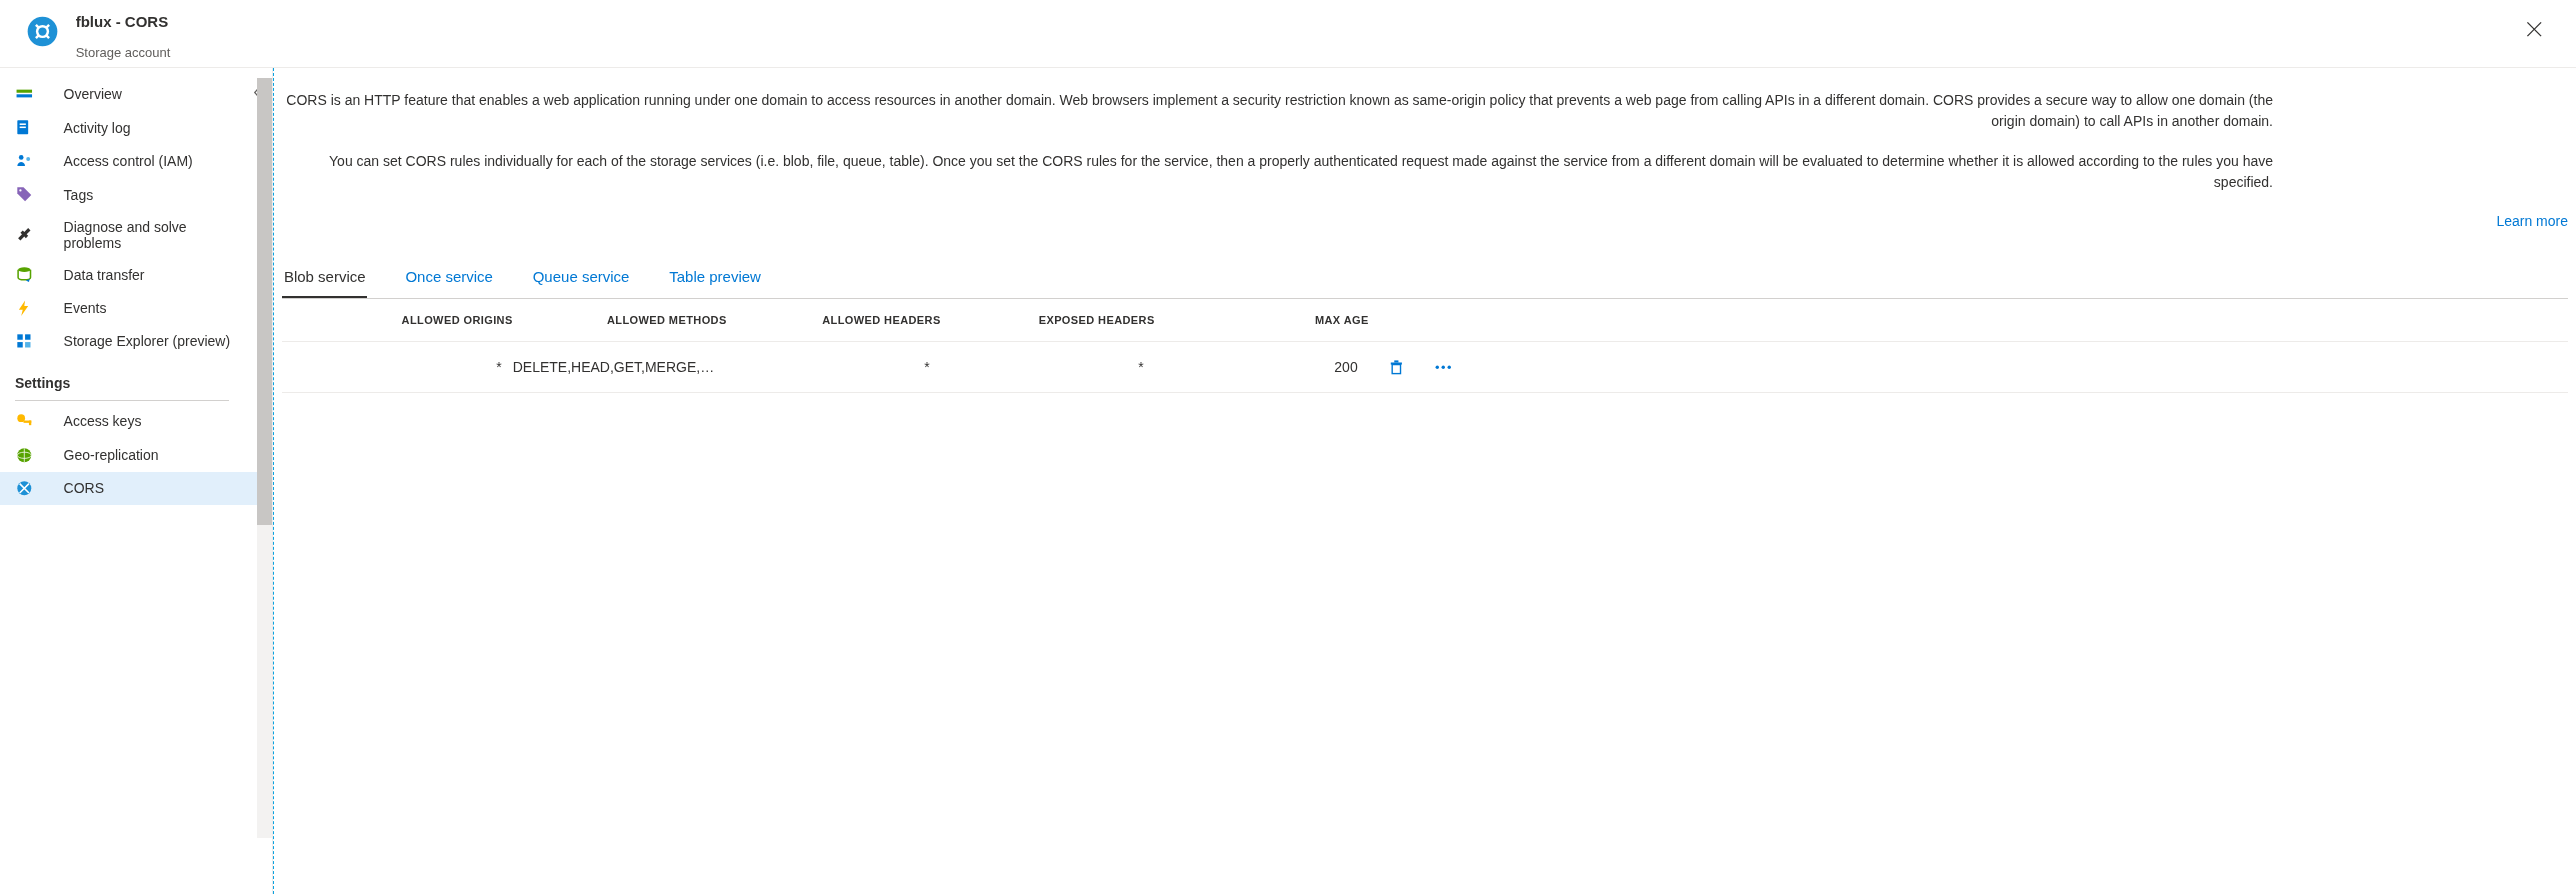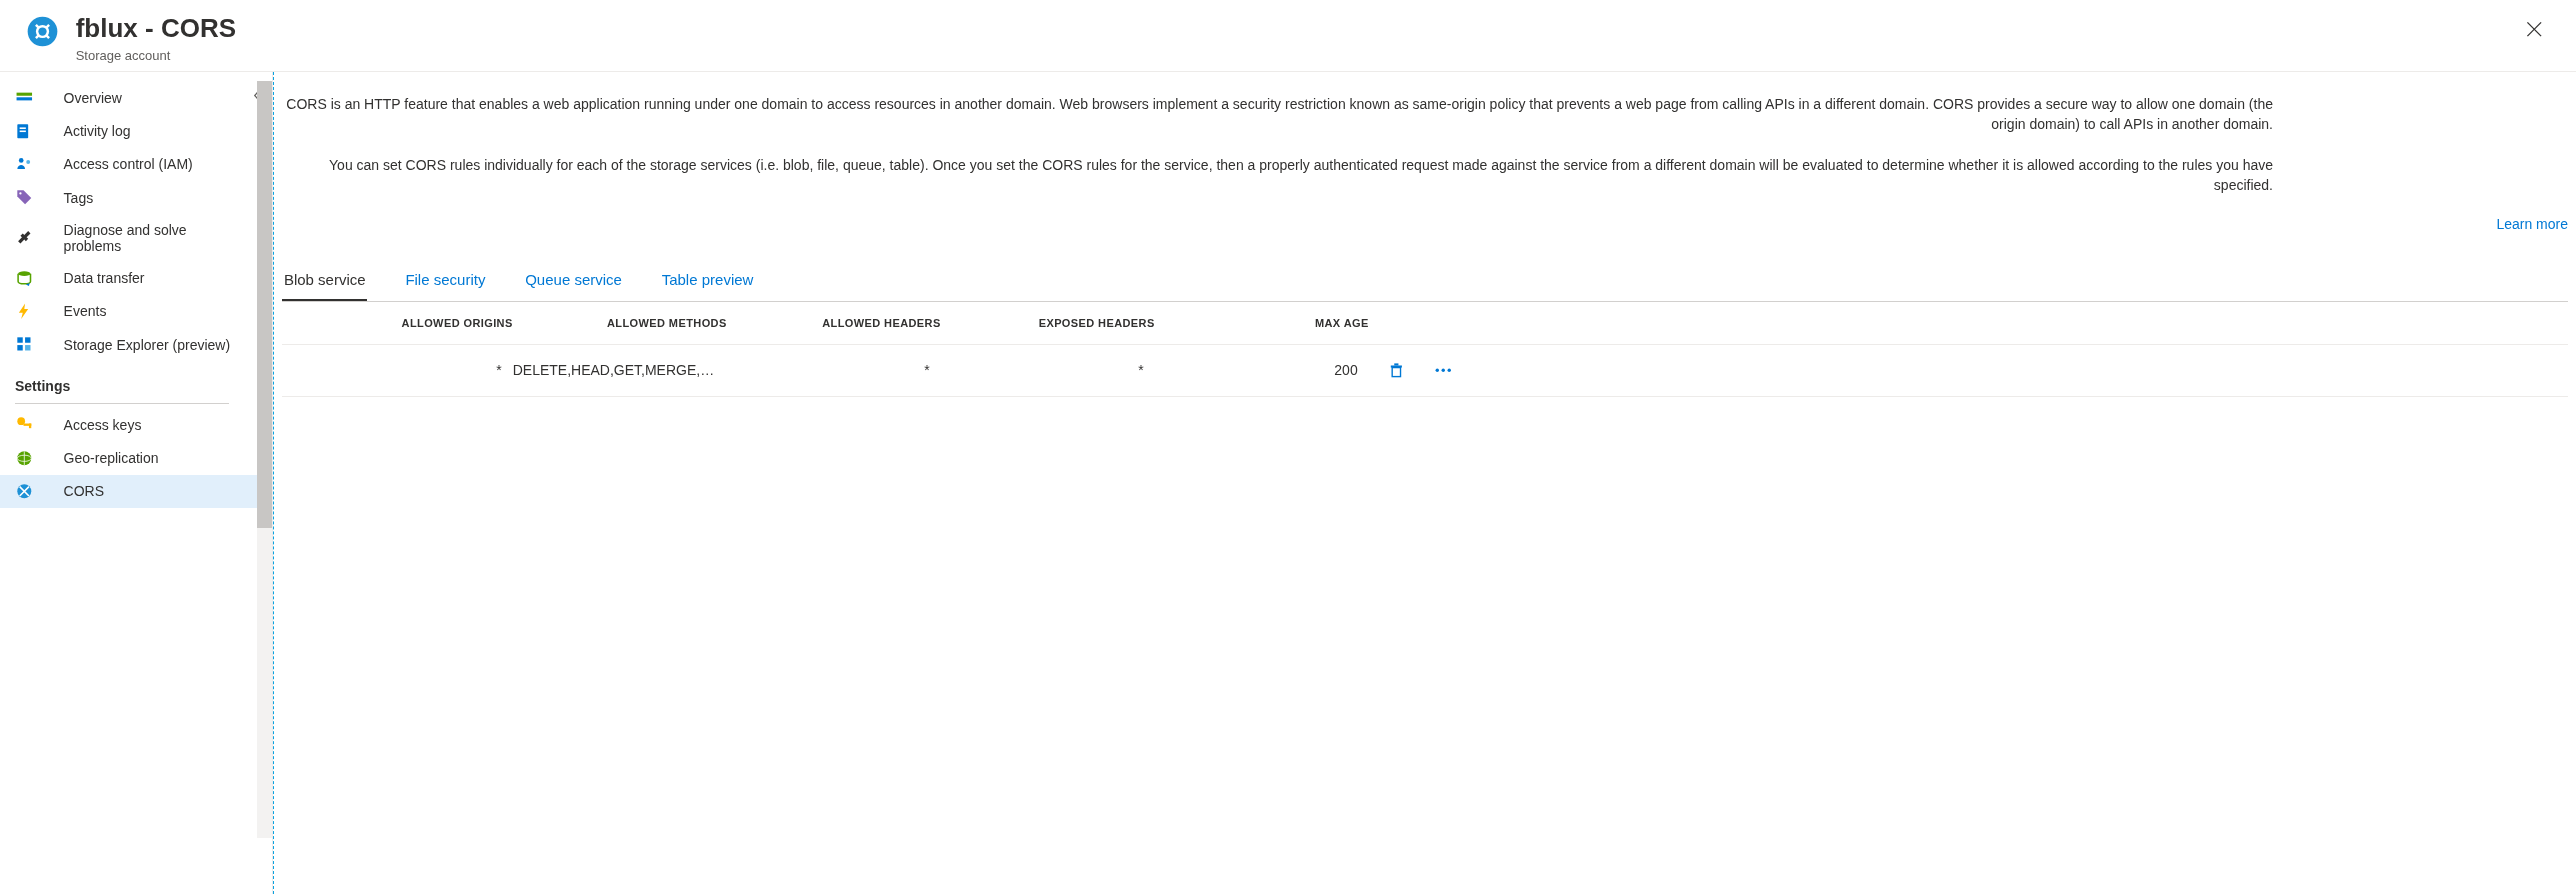--- a/index.html
+++ b/index.html
@@ -5,22 +5,22 @@
   * { box-sizing: border-box; margin: 0; padding: 0; font-family: "Segoe UI", Arial, sans-serif; }
   body { background: #fff; color: #323130; font-size: 13px; overflow: hidden; }
 
   .page { width: 2576px; height: 894px; display: flex; flex-direction: column; }
 
   
   .header { display: flex; align-items: flex-start; padding: 13px 26px 7.4px 26px; border-bottom: 0.9px solid #edebe9; position: relative; }
   .header-icon { width: 33px; height: 33px; margin-right: 16.7px; margin-top: 1.9px; }
   .header-icon svg { width: 100%; height: 100%; }
   .header-titles { display: flex; flex-direction: column; }
-  .header-title { font-size: 26px; font-weight: 600; color: #323130; line-height: 1.2; }
-  .header-subtitle { font-size: 13px; color: #605e5c; margin-top: 4px; }
+  .header-title { font-size: 15px; font-weight: 600; color: #323130; line-height: 1.2; }
+  .header-subtitle { font-size: 13px; color: #605e5c; margin-top: 14px; }
   .header-close { position: absolute; top: 18.6px; right: 32px; cursor: pointer; color: #323130; }
   .header-close svg { width: 20.5px; height: 20.5px; stroke: #323130; stroke-width: 1.5; }
 
   
   .body { display: flex; flex: 1; min-height: 0; }
   .sidebar { width: 273px; position: relative; border-right: 0.9px solid #edebe9; padding-top: 9.3px;}
   .collapse-chevrons { position: absolute; top: 16.7px; right: 5.6px; color: #605e5c; cursor: pointer; }
   .collapse-chevrons svg { width: 15px; height: 15px; stroke: #605e5c; stroke-width: 2; fill:none;}
   .search-wrap { padding: 9.3px 15px 9.3px 15px; }
   .search-box { display: flex; align-items: center; border: 0.9px solid #605e5c; height: 30px; padding: 0 7.4px; }
@@ -229,21 +229,21 @@
     <div class="main">
 
 
       <div class="content">
         <p class="desc">CORS is an HTTP feature that enables a web application running under one domain to access resources in another domain. Web browsers implement a security restriction known as same-origin policy that prevents a web page from calling APIs in a different domain. CORS provides a secure way to allow one domain (the origin domain) to call APIs in another domain.</p>
         <p class="desc">You can set CORS rules individually for each of the storage services (i.e. blob, file, queue, table). Once you set the CORS rules for the service, then a properly authenticated request made against the service from a different domain will be evaluated to determine whether it is allowed according to the rules you have specified.</p>
         <a class="learn-more">Learn more</a>
 
         <div class="tabs">
           <div class="tab active">Blob service</div>
-          <div class="tab">File security</div>
+          <div class="tab">Once service</div>
           <div class="tab">Queue service</div>
           <div class="tab">Table preview</div>
         </div>
 
         <div class="table">
           <div class="thead">
             <div class="th">ALLOWED ORIGINS</div>
             <div class="th">ALLOWED METHODS</div>
             <div class="th">ALLOWED HEADERS</div>
             <div class="th">EXPOSED HEADERS</div>

